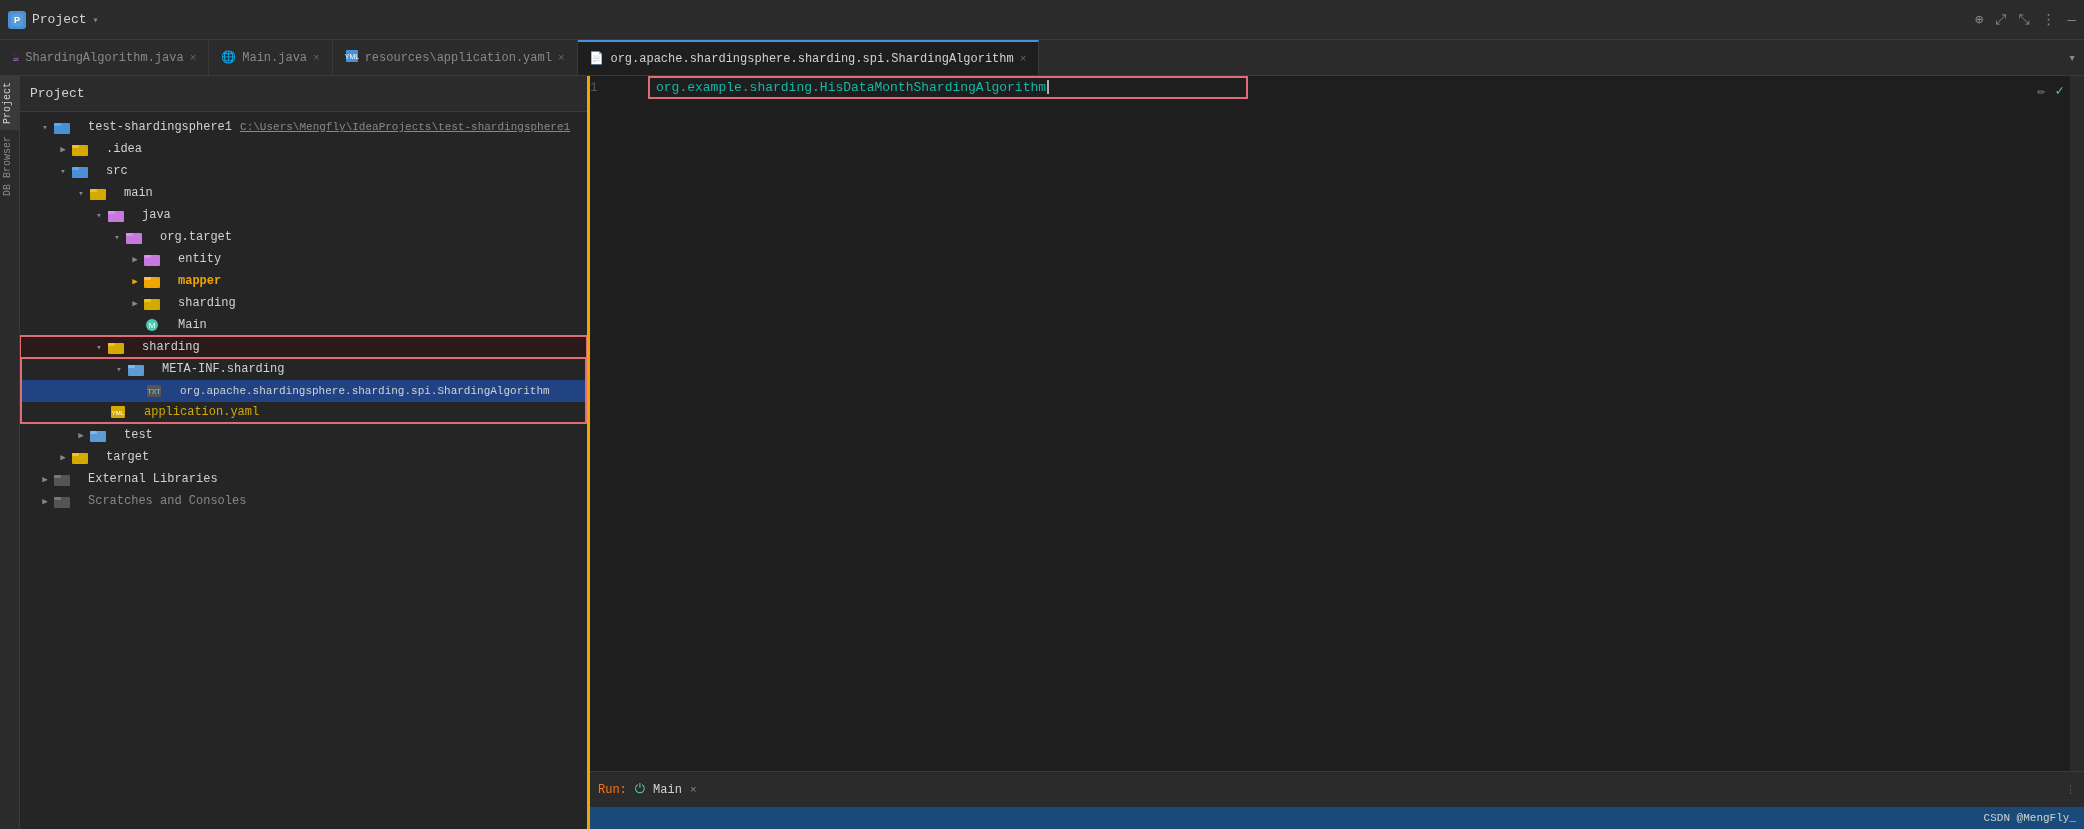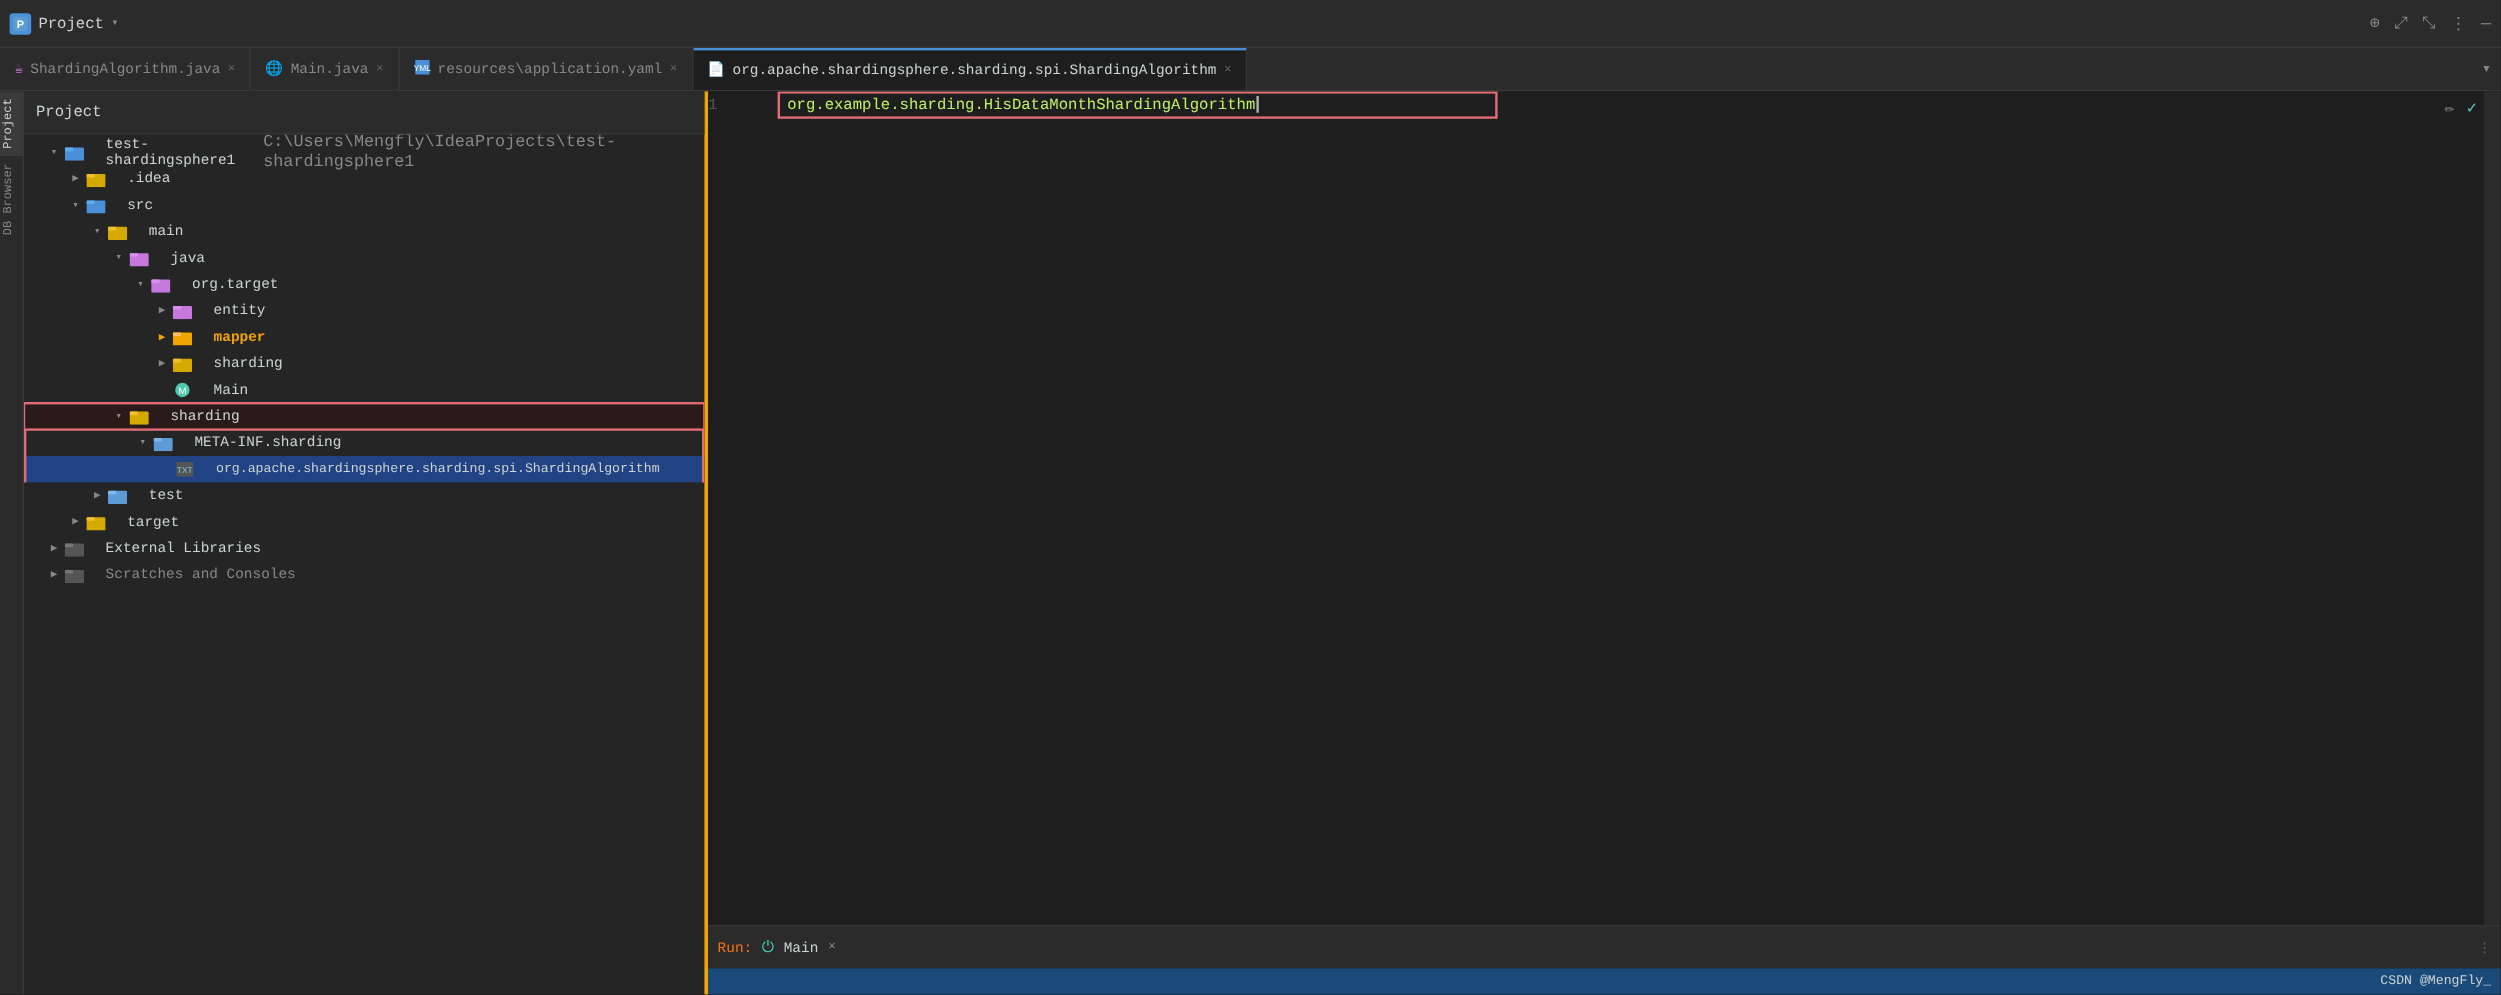--- a/index.html
+++ b/index.html
@@ -218,21 +218,21 @@
     }
 
     .editor-input-box {
       border: 2px solid #e06c75;
       background: #1e1e1e;
       padding: 2px 6px;
       min-width: 600px;
     }
 
     .editor-text {
-      color: #bef264;
+      color: #14b8a6;
       font-size: 13px;
       font-family: 'Consolas', 'Courier New', monospace;
     }
 
     .cursor-blink {
       display: inline-block;
       width: 2px;
       height: 14px;
       background: #aeafad;
       vertical-align: middle;
@@ -406,21 +406,21 @@
       <div class="tree-item">
         <span class="tree-indent"></span>
         <span class="tree-arrow">▾</span>
         <span class="tree-icon">
           <svg width="16" height="14" viewBox="0 0 16 14">
               <rect x="0" y="3" width="16" height="11" rx="1" fill="#4a90d9"></rect>
               <rect x="0" y="3" width="7" height="3" rx="1" fill="#5aacee"></rect>
             </svg>
         </span>
         <span class="tree-label">test-shardingsphere1</span>
-        <span class="tree-label gray" style="margin-left:6px; font-size:14px;">C:\Users\Mengfly\IdeaProjects\test-shardingsphere1</span>
+        <span class="tree-label gray" style="margin-left:6px; font-size:11px;text-decoration:underline;">C:\Users\Mengfly\IdeaProjects\test-shardingsphere1</span>
       </div>
 
       <div class="tree-item">
         <span class="tree-indent"></span>
         <span class="tree-indent"></span>
         <span class="tree-arrow">▶</span>
         <span class="tree-icon icon-folder">
           <svg width="16" height="14" viewBox="0 0 16 14">
               <rect x="0" y="3" width="16" height="11" rx="1" fill="#d4aa00"></rect>
               <rect x="0" y="3" width="7" height="3" rx="1" fill="#f0c030"></rect>
@@ -596,20 +596,34 @@
         <span class="tree-arrow" style="visibility:hidden;">▶</span>
         <span class="tree-icon">
           <svg width="16" height="14" viewBox="0 0 16 14">
               <rect x="1" y="1" width="14" height="12" rx="1" fill="#555"></rect>
               <text x="8" y="10" text-anchor="middle" font-size="7" fill="#7ec8e3" font-family="sans-serif">TXT</text>
             </svg>
         </span>
         <span class="tree-label" style="font-size:11px;">org.apache.shardingsphere.sharding.spi.ShardingAlgorithm</span>
       </div>
 
+      <div class="tree-item" style="border-left: 2px solid #e06c75; border-right: 2px solid #e06c75; border-bottom: 2px solid #e06c75;">
+        <span class="tree-indent"></span>
+        <span class="tree-indent"></span>
+        <span class="tree-indent"></span>
+        <span class="tree-indent"></span>
+        <span class="tree-arrow" style="visibility:hidden;">▶</span>
+        <span class="tree-icon">
+          <svg width="16" height="14" viewBox="0 0 16 14">
+              <rect x="1" y="1" width="14" height="12" rx="1" fill="#d4aa00"></rect>
+              <text x="8" y="10" text-anchor="middle" font-size="6" fill="white" font-family="sans-serif">YML</text>
+            </svg>
+        </span>
+        <span class="tree-label" style="color:#d4aa00;">application.yaml</span>
+      </div>
 
       <div class="tree-item">
         <span class="tree-indent"></span>
         <span class="tree-indent"></span>
         <span class="tree-indent"></span>
         <span class="tree-arrow">▶</span>
         <span class="tree-icon">
           <svg width="16" height="14" viewBox="0 0 16 14">
               <rect x="0" y="3" width="16" height="11" rx="1" fill="#5c9bd4"></rect>
               <rect x="0" y="3" width="7" height="3" rx="1" fill="#7ab8ee"></rect>

